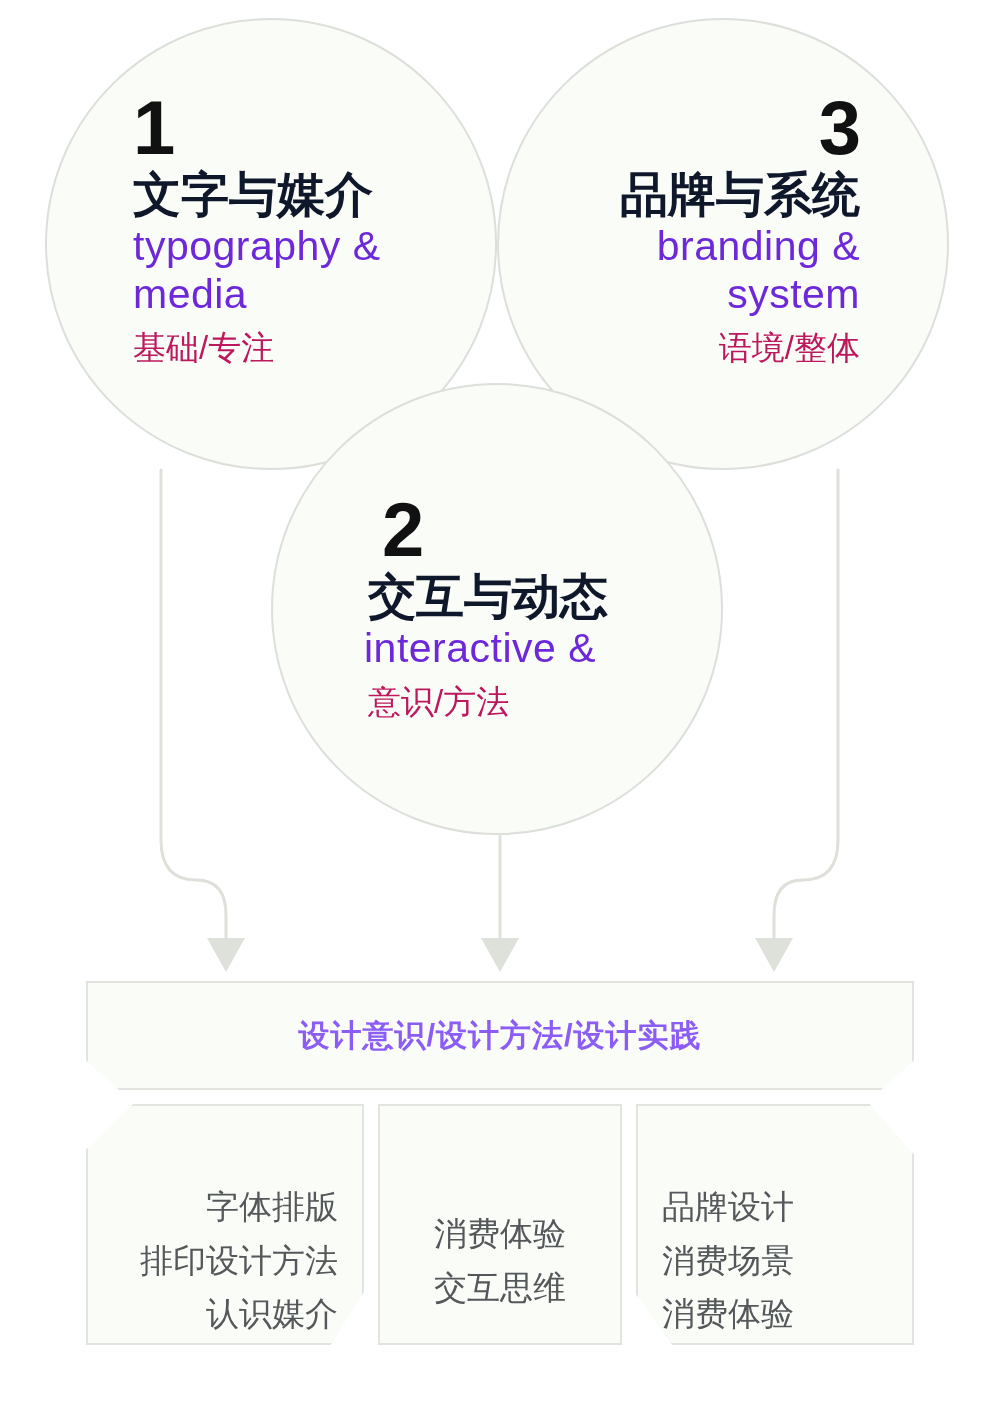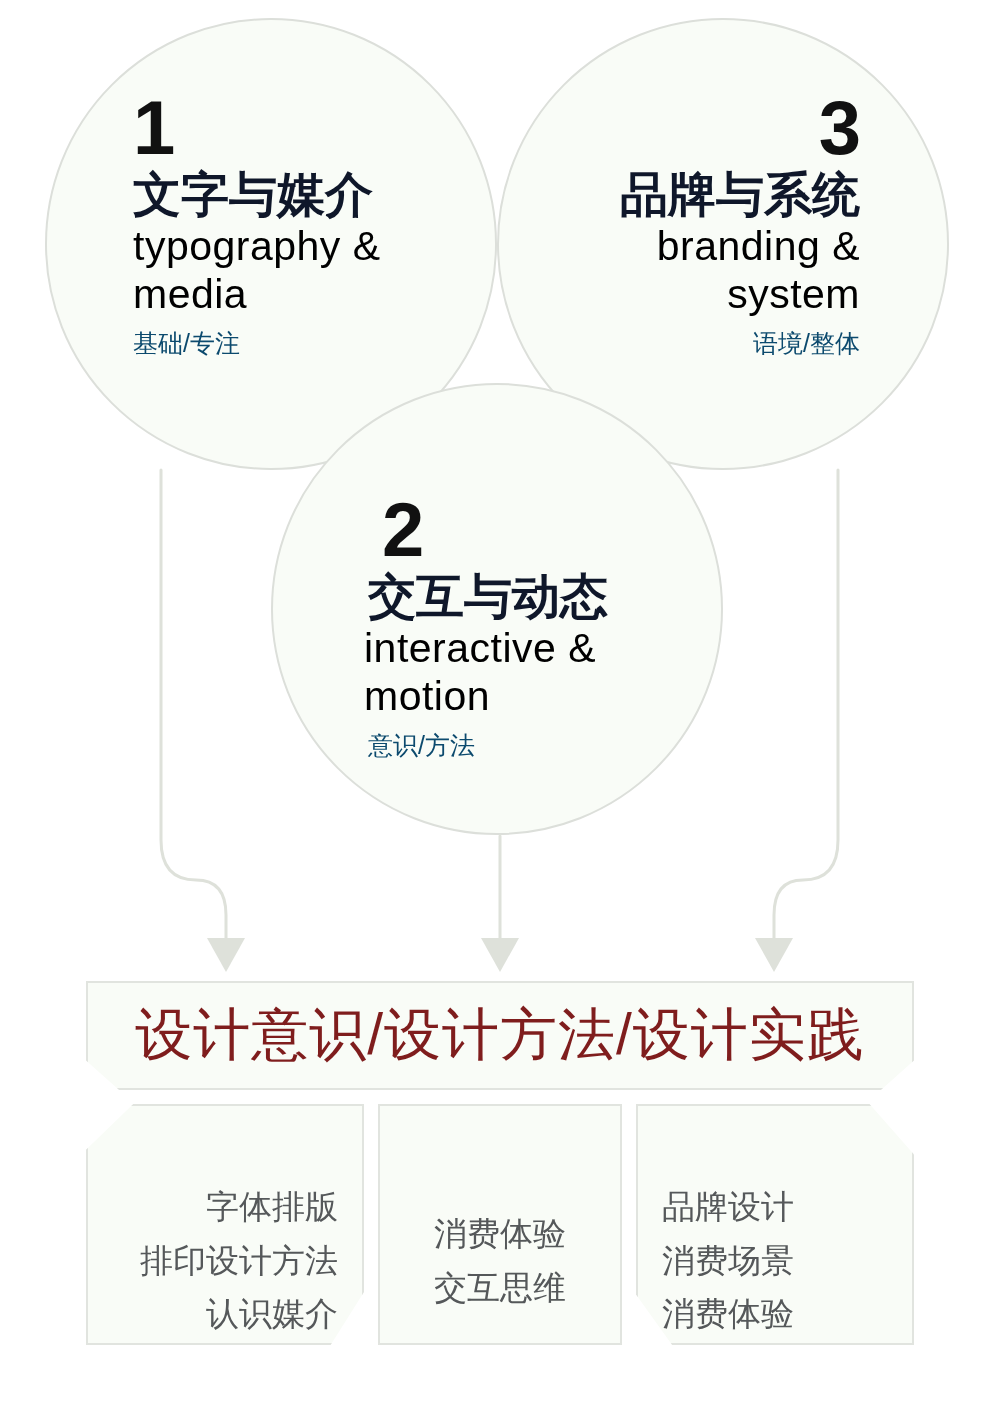--- a/index.html
+++ b/index.html
@@ -52,29 +52,29 @@
     font-size: 48px;
     font-weight: 700;
     color: #0f172a;
     line-height: 1.12;
     margin-top: 4px;
     white-space: nowrap;
   }
   .node-en {
     font-size: 41px;
     font-weight: 400;
-    color: #000000;
+    color: #6d28d9;
     line-height: 1.12;
     margin-top: 2px;
     letter-spacing: 0.5px;
   }
   .node-sub {
-    font-size: 25px;
+    font-size: 33px;
     font-weight: 400;
-    color: #0c4a6e;
+    color: #be185d;
     line-height: 1.2;
     margin-top: 10px;
     white-space: nowrap;
   }
 
   .node-1 { left: 133px; top: 92px;  text-align: left; width: 400px; }
   .node-3 { left: 500px; top: 92px;  text-align: right; width: 360px; }
   .node-2 { left: 360px; top: 494px; text-align: left;  width: 400px; }
 
   .node-2 .node-num { text-align: left; padding-left: 22px; }
@@ -112,23 +112,23 @@
     left: 86px;
     top: 981px;
     width: 828px;
     height: 109px;
     display: flex;
     align-items: center;
     justify-content: center;
     z-index: 5;
   }
   .banner-text {
-    font-size: 57px;
-    font-weight: 400;
-    color: #7f1d1d;
+    font-size: 31px;
+    font-weight: 700;
+    color: #8b5cf6;
     letter-spacing: 1px;
     white-space: nowrap;
   }
 
   
   .box {
     position: absolute;
     top: 1104px;
     height: 241px;
     background: #f9fcf7;
@@ -205,21 +205,20 @@
     <div class="node-cn">品牌与系统</div>
     <div class="node-en">branding &amp;</div>
     <div class="node-en">system</div>
     <div class="node-sub">语境/整体</div>
   </div>
 
   <div class="node node-2">
     <div class="node-num">2</div>
     <div class="node-cn">交互与动态</div>
     <div class="node-en">interactive &amp;</div>
-    <div class="node-en">motion</div>
     <div class="node-sub">意识/方法</div>
   </div>
 
   <div class="banner"></div>
   <div class="banner-inner">
     <div class="banner-text">设计意识/设计方法/设计实践</div>
   </div>
 
   <div class="box box-1"></div>
   <div class="box-content box-c-1">

